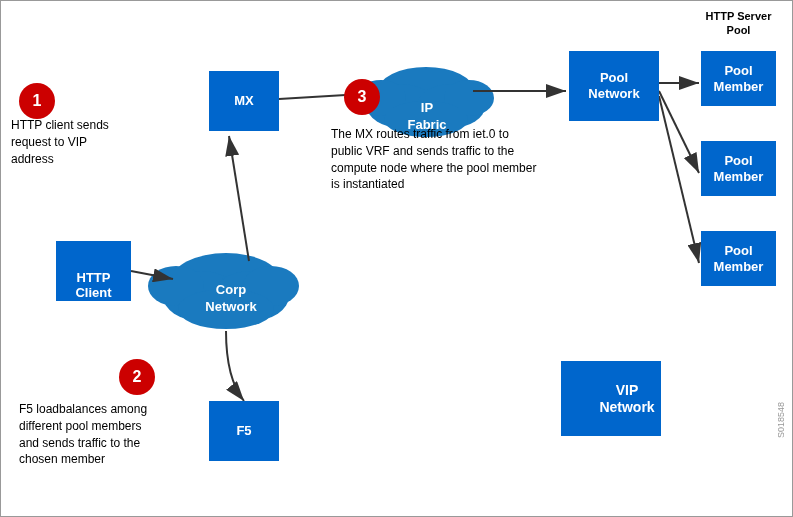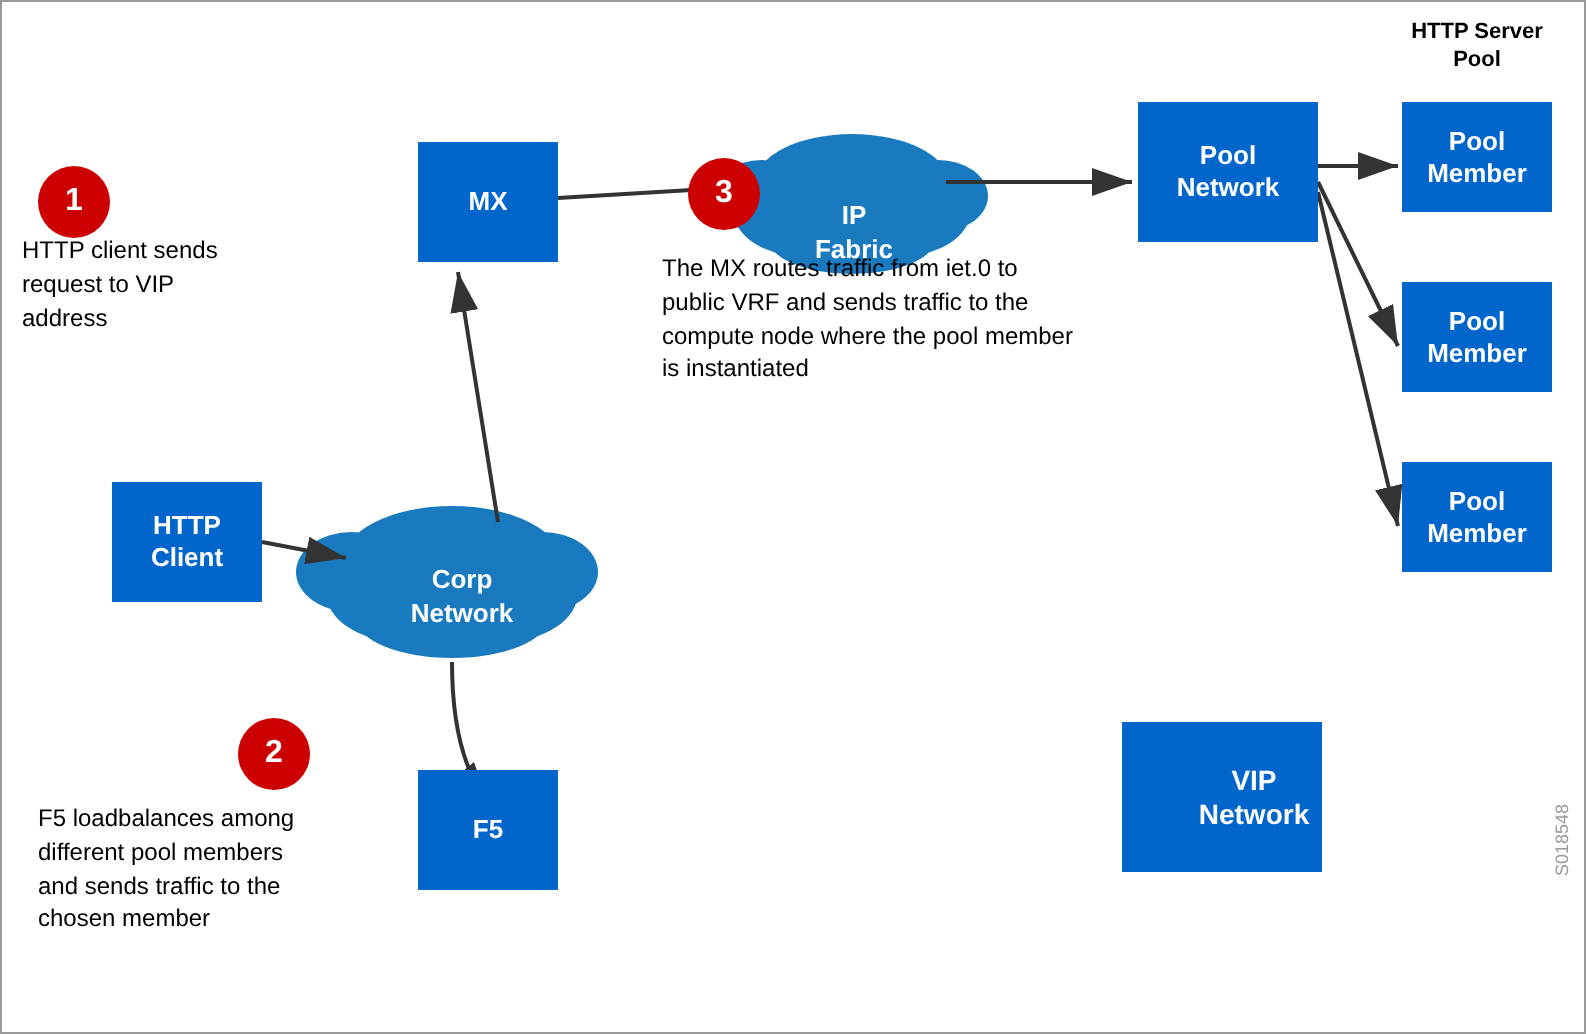--- a/index.html
+++ b/index.html
@@ -156,26 +156,26 @@
 
   <div class="cloud" style="left:378px; top:60px; width:96px; height:75px; font-size:13px;">
     <span style="white-space:pre-line;margin-top:36px;">IP
 Fabric</span>
   </div>
 
   <div class="blue-box" style="left:208px; top:70px; width:70px; height:60px;">
     <span>MX</span>
   </div>
 
-  <div class="blue-box" style="left:55px; top:240px; width:75px; height:60px;">
+  <div class="blue-box" style="left:55px; top:240px; width:75px; height:60px;align-items:flex-end;">
     <span style="white-space:pre-line;">HTTP
 Client</span>
   </div>
 
-  <div class="blue-box" style="left:208px; top:384px; width:70px; height:60px;">
+  <div class="blue-box" style="left:208px; top:400px; width:70px; height:60px;">
     <span>F5</span>
   </div>
 
   <div class="blue-box" style="left:568px; top:50px; width:90px; height:70px;">
     <span style="white-space:pre-line;">Pool
 Network</span>
   </div>
 
   <div class="blue-box" style="left:700px; top:50px; width:75px; height:55px;">
     <span style="white-space:pre-line;">Pool

